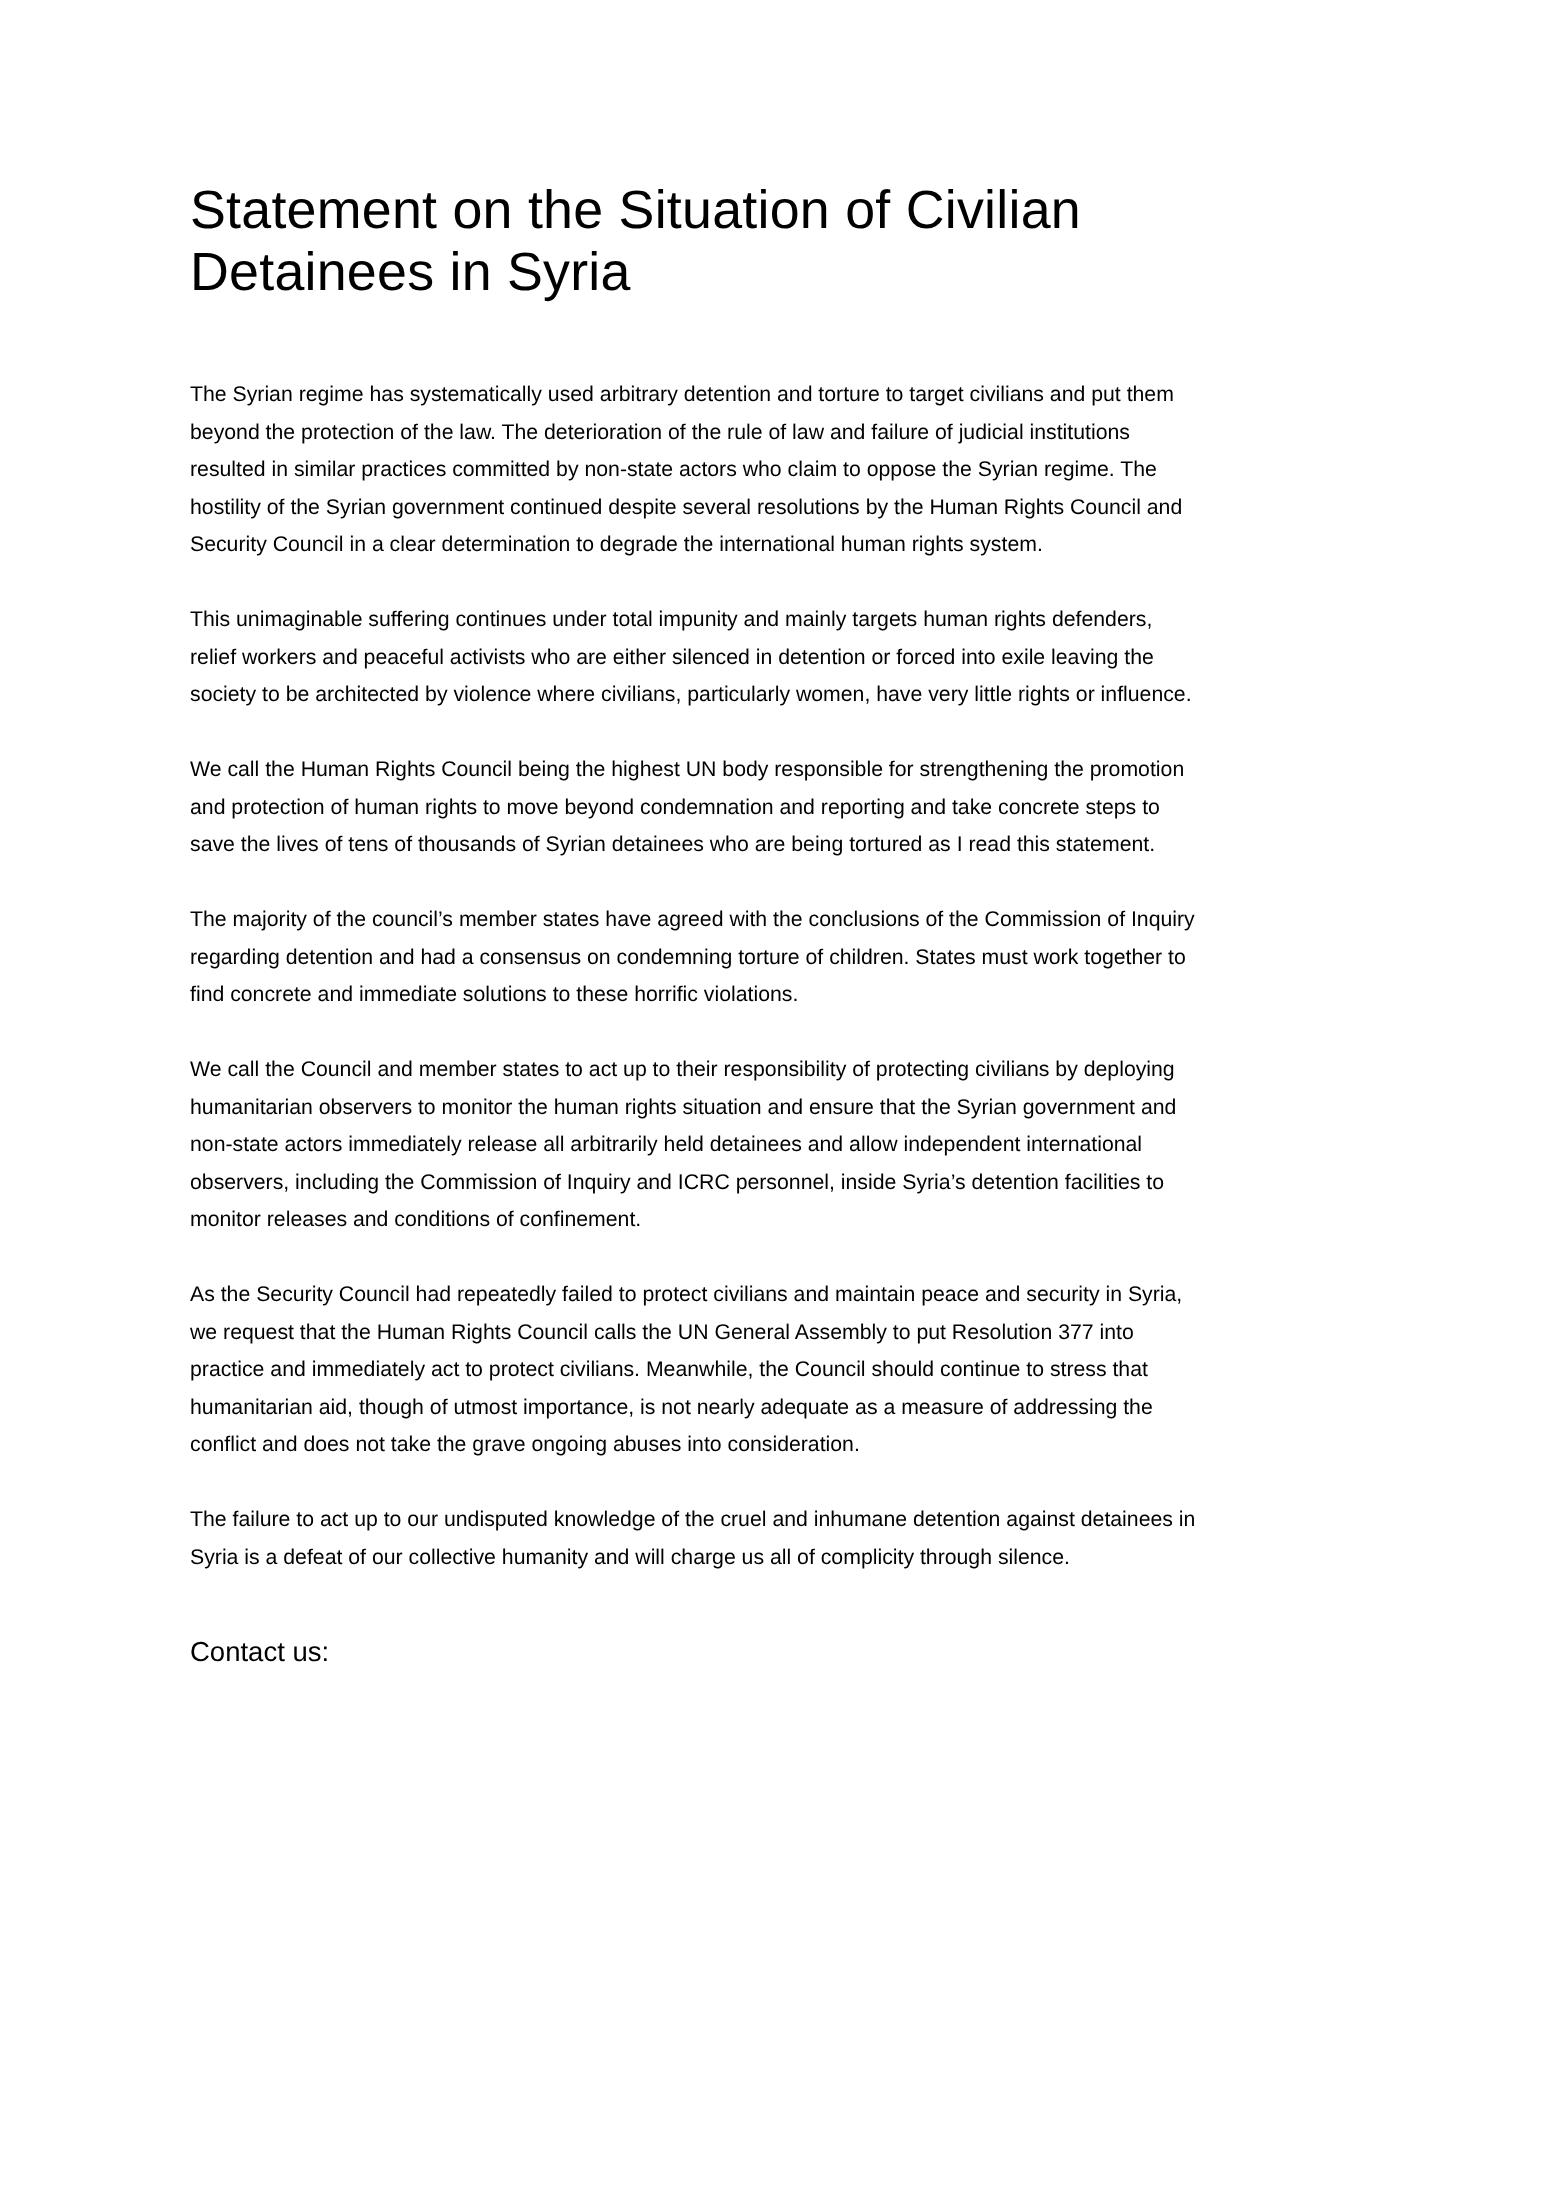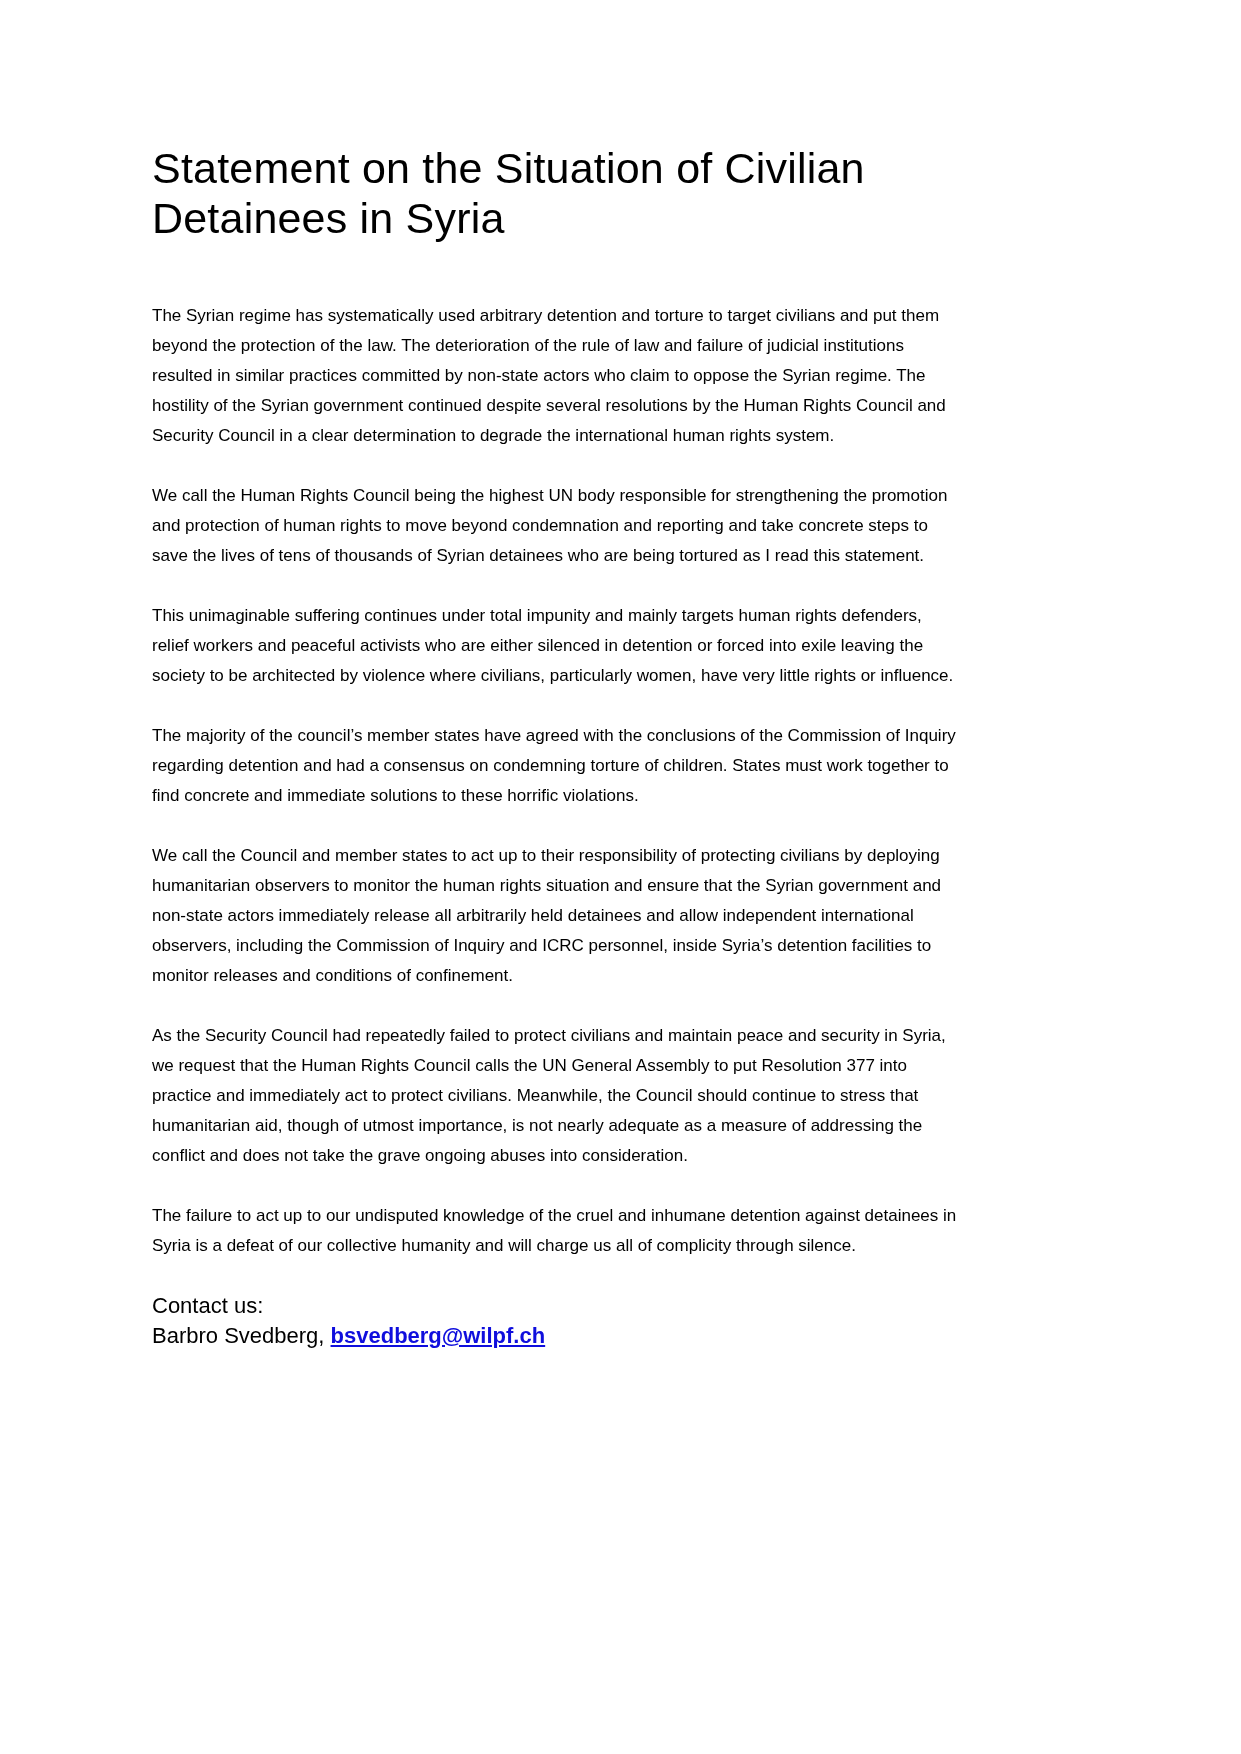--- a/index.html
+++ b/index.html
@@ -35,49 +35,46 @@
   }
   .doc-body p {
     font-size: 17px;
     line-height: 30px;
     margin: 0 0 30px 0;
     color: var(--text-color, #000000);
   }
   .contact-block {
     font-size: 22px;
     line-height: 30px;
-    margin-top: 30px;
+    margin-top: 46px;
   }
   .contact-block .line {
     display: block;
   }
   a.email-link {
     color: var(--link-color, #0f0edd);
     font-weight: 700;
     text-decoration: underline;
     cursor: pointer;
   }
 </style>
 </head>
 <body>
 
 <div class="page">
   <h1 class="doc-title">Statement on the Situation of Civilian Detainees in Syria</h1>
 
   <div class="doc-body">
     <div>
         <p>The Syrian regime has systematically used arbitrary detention and torture to target civilians and put them beyond the protection of the law. The deterioration of the rule of law and failure of judicial institutions resulted in similar practices committed by non-state actors who claim to oppose the Syrian regime. The hostility of the Syrian government continued despite several resolutions by the Human Rights Council and Security Council in a clear determination to degrade the international human rights system.</p>
+        <p>This unimaginable suffering continues under total impunity and mainly targets human rights defenders, relief workers and peaceful activists who are either silenced in detention or forced into exile leaving the society to be architected by violence where civilians, particularly women, have very little rights or influence.</p>
         <p>We call the Human Rights Council being the highest UN body responsible for strengthening the promotion and protection of human rights to move beyond condemnation and reporting and take concrete steps to save the lives of tens of thousands of Syrian detainees who are being tortured as I read this statement.</p>
-        <p>This unimaginable suffering continues under total impunity and mainly targets human rights defenders, relief workers and peaceful activists who are either silenced in detention or forced into exile leaving the society to be architected by violence where civilians, particularly women, have very little rights or influence.</p>
         <p>The majority of the council’s member states have agreed with the conclusions of the Commission of Inquiry regarding detention and had a consensus on condemning torture of children. States must work together to find concrete and immediate solutions to these horrific violations.</p>
         <p>We call the Council and member states to act up to their responsibility of protecting civilians by deploying humanitarian observers to monitor the human rights situation and ensure that the Syrian government and non-state actors immediately release all arbitrarily held detainees and allow independent international observers, including the Commission of Inquiry and ICRC personnel, inside Syria’s detention facilities to monitor releases and conditions of confinement.</p>
         <p>As the Security Council had repeatedly failed to protect civilians and maintain peace and security in Syria, we request that the Human Rights Council calls the UN General Assembly to put Resolution 377 into practice and immediately act to protect civilians. Meanwhile, the Council should continue to stress that humanitarian aid, though of utmost importance, is not nearly adequate as a measure of addressing the conflict and does not take the grave ongoing abuses into consideration.</p>
         <p>The failure to act up to our undisputed knowledge of the cruel and inhumane detention against detainees in Syria is a defeat of our collective humanity and will charge us all of complicity through silence.</p>
       </div>
 
     <div class="contact-block">
       <span class="line">Contact us:</span>
-      <span class="line">
-        <span>Barbro Svedberg, </span><a class="email-link">bsvedberg@wilpf.ch</a>
-      </span>
     </div>
   </div>
 </div>
 
 </body></html>

